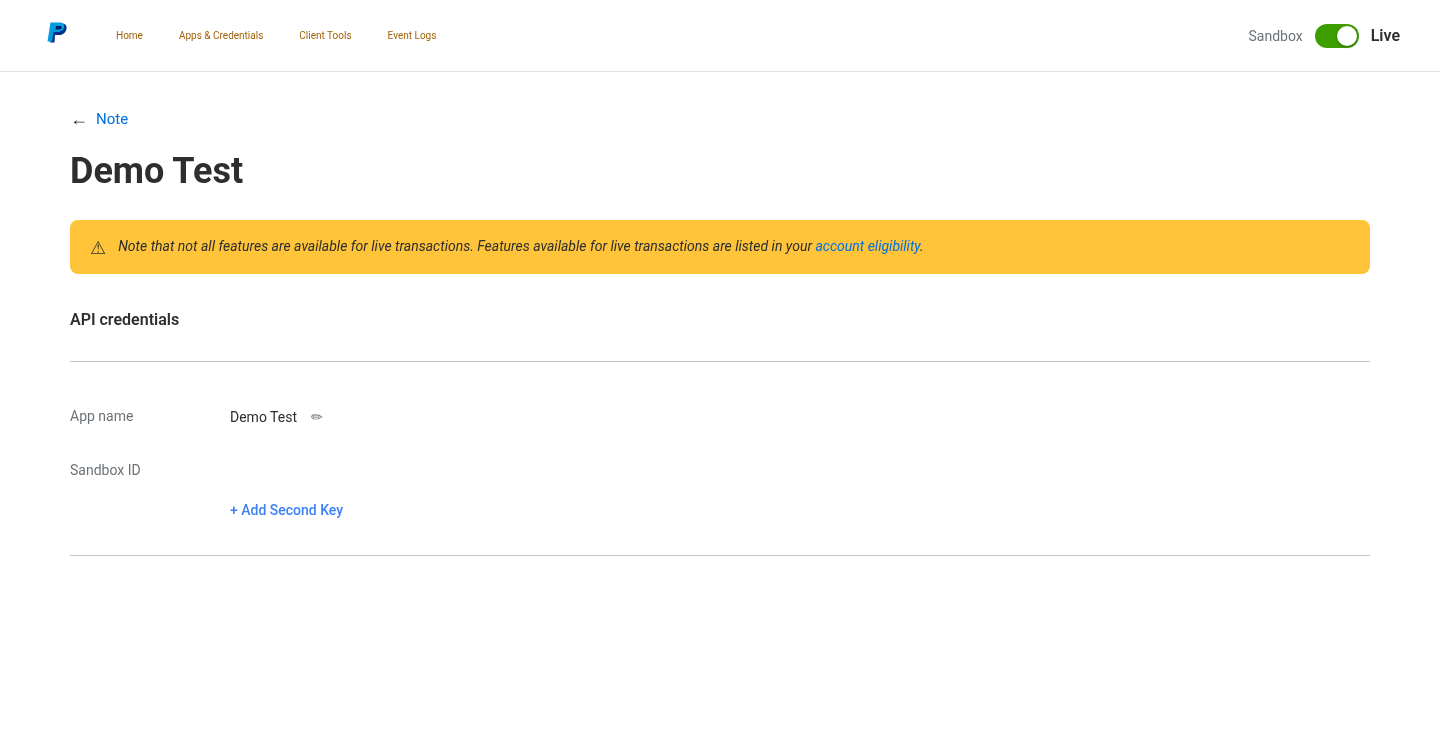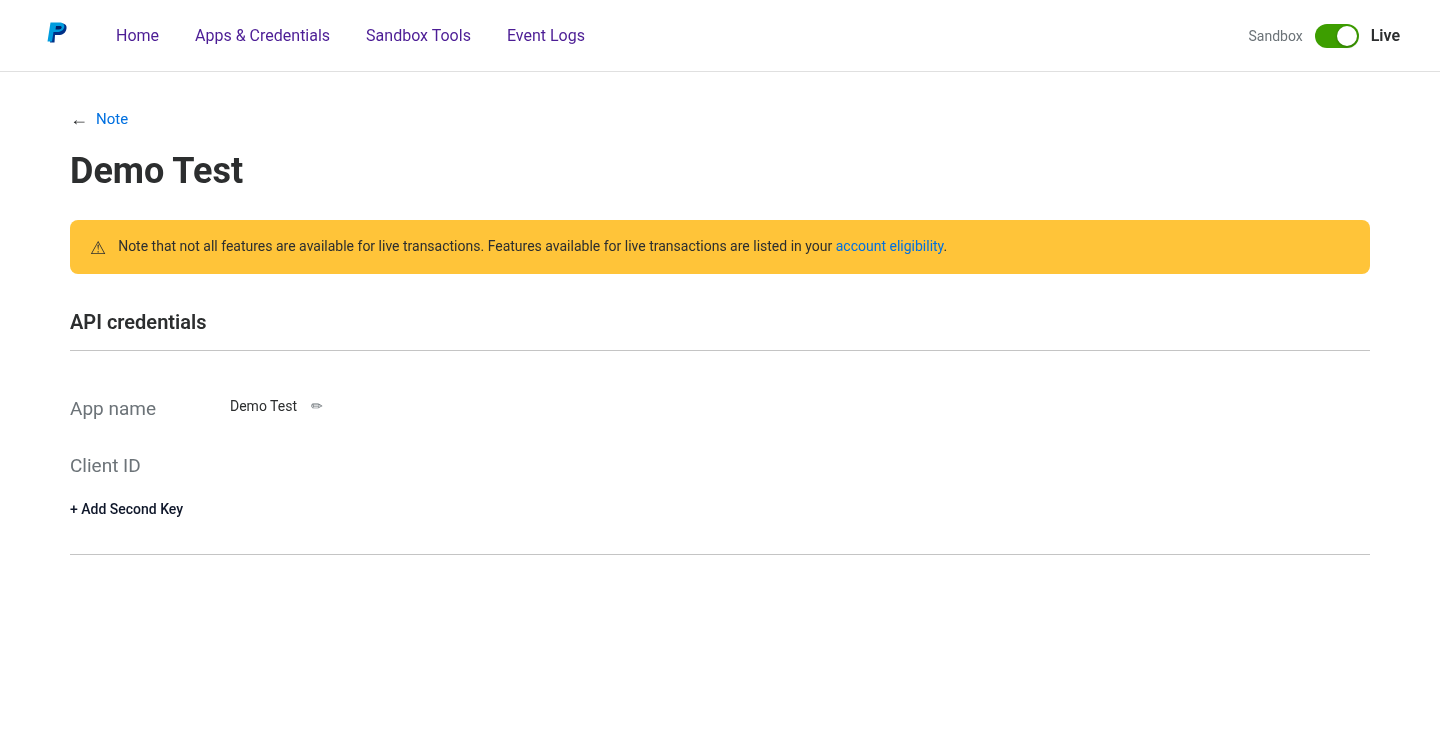--- a/index.html
+++ b/index.html
@@ -17,22 +17,22 @@
       margin-right: 40px;
       flex-shrink: 0;
     }
     .nav {
       display: flex;
       gap: 36px;
       align-items: center;
       flex: 1;
     }
     .nav-item {
-      font-size: 16px;
-      color: #4c1d95;
+      font-size: 10px;
+      color: #a16207;
       cursor: pointer;
       text-decoration: none;
       white-space: nowrap;
     }
     .header-right {
       display: flex;
       align-items: center;
       gap: 12px;
       margin-left: auto;
     }
@@ -108,51 +108,52 @@
     }
     .alert-icon {
       font-size: 18px;
       flex-shrink: 0;
       margin-top: 1px;
     }
     .alert-text {
       font-size: 14px;
       color: #2c2e2f;
       line-height: 1.5;
+      font-style: italic;
     }
     .alert-link {
       color: #0070e0;
       cursor: pointer;
       text-decoration: none;
     }
 
     
     .section-title {
-      font-size: 20px;
+      font-size: 16px;
       font-weight: 600;
       color: #2c2e2f;
-      margin-bottom: 16px;
+      margin-bottom: 32px;
     }
     .divider {
       border: none;
       border-top: 1px solid #c4c4c4;
       margin-bottom: 28px;
     }
 
     .credentials-table {
       width: 100%;
     }
     .cred-row {
       display: flex;
       padding: 16px 0;
       align-items: flex-start;
     }
     .cred-label {
       width: 160px;
-      font-size: 19px;
+      font-size: 14px;
       color: #6c7378;
       flex-shrink: 0;
       padding-top: 2px;
     }
     .cred-value {
       display: flex;
       align-items: flex-start;
       gap: 12px;
       flex: 1;
     }
@@ -204,25 +205,26 @@
       display: inline-block;
       margin-left: 16px;
       position: relative;
     }
     .red-arrow svg {
       display: block;
     }
 
     .add-key-link {
       font-size: 14px;
-      color: #0f172a;
+      color: #3b82f6;
       cursor: pointer;
       text-decoration: none;
       display: inline-block;
       margin-top: 8px;
+      margin-left: 160px;
       font-weight: 500;
     }
 
     .bottom-divider {
       border: none;
       border-top: 1px solid #c4c4c4;
       margin-top: 36px;
     }
   </style>
 </head>
@@ -233,21 +235,21 @@
     <svg width="36" height="36" viewBox="0 0 36 36" fill="none" xmlns="http://www.w3.org/2000/svg">
       <path d="M14.5 26.5H10l3-19h8.5c3.5 0 5.5 1.8 5 5-0.8 4.8-4 6.5-8 6.5H15L14.5 26.5z" fill="#003087"></path>
       <path d="M17 16H13.5l-1.5 9.5H7.5l3-19h9c3.2 0 5.2 1.7 4.8 4.8C23.5 14.5 20.5 16 17 16z" fill="#009cde"></path>
       <path d="M19.5 10H16l-0.5 3.5H19c1.5 0 2.5-0.7 2.7-2C21.9 10.5 21 10 19.5 10z" fill="#012169"></path>
     </svg>
   </div>
 
   <nav class="nav">
     <a class="nav-item">Home</a>
     <a class="nav-item">Apps &amp; Credentials</a>
-    <a class="nav-item">Sandbox Tools</a>
+    <a class="nav-item">Client Tools</a>
     <a class="nav-item">Event Logs</a>
   </nav>
 
   <div class="header-right">
     <span class="sandbox-label">Sandbox</span>
     <div class="toggle-wrap">
       <div class="toggle">
         <div class="toggle-knob"></div>
       </div>
     </div>
@@ -284,21 +286,21 @@
       <div class="cred-label">App name</div>
       <div class="cred-value">
         <div class="app-name-wrap">
           <span class="cred-text">Demo Test</span>
           <button class="cred-icon-btn pencil-icon" title="Edit">✏</button>
         </div>
       </div>
     </div>
 
     <div class="cred-row">
-      <div class="cred-label">Client ID</div>
+      <div class="cred-label">Sandbox ID</div>
     </div>
 
 
   </div>
 
   
   <a class="add-key-link">+ Add Second Key</a>
 
   <hr class="bottom-divider">
 

